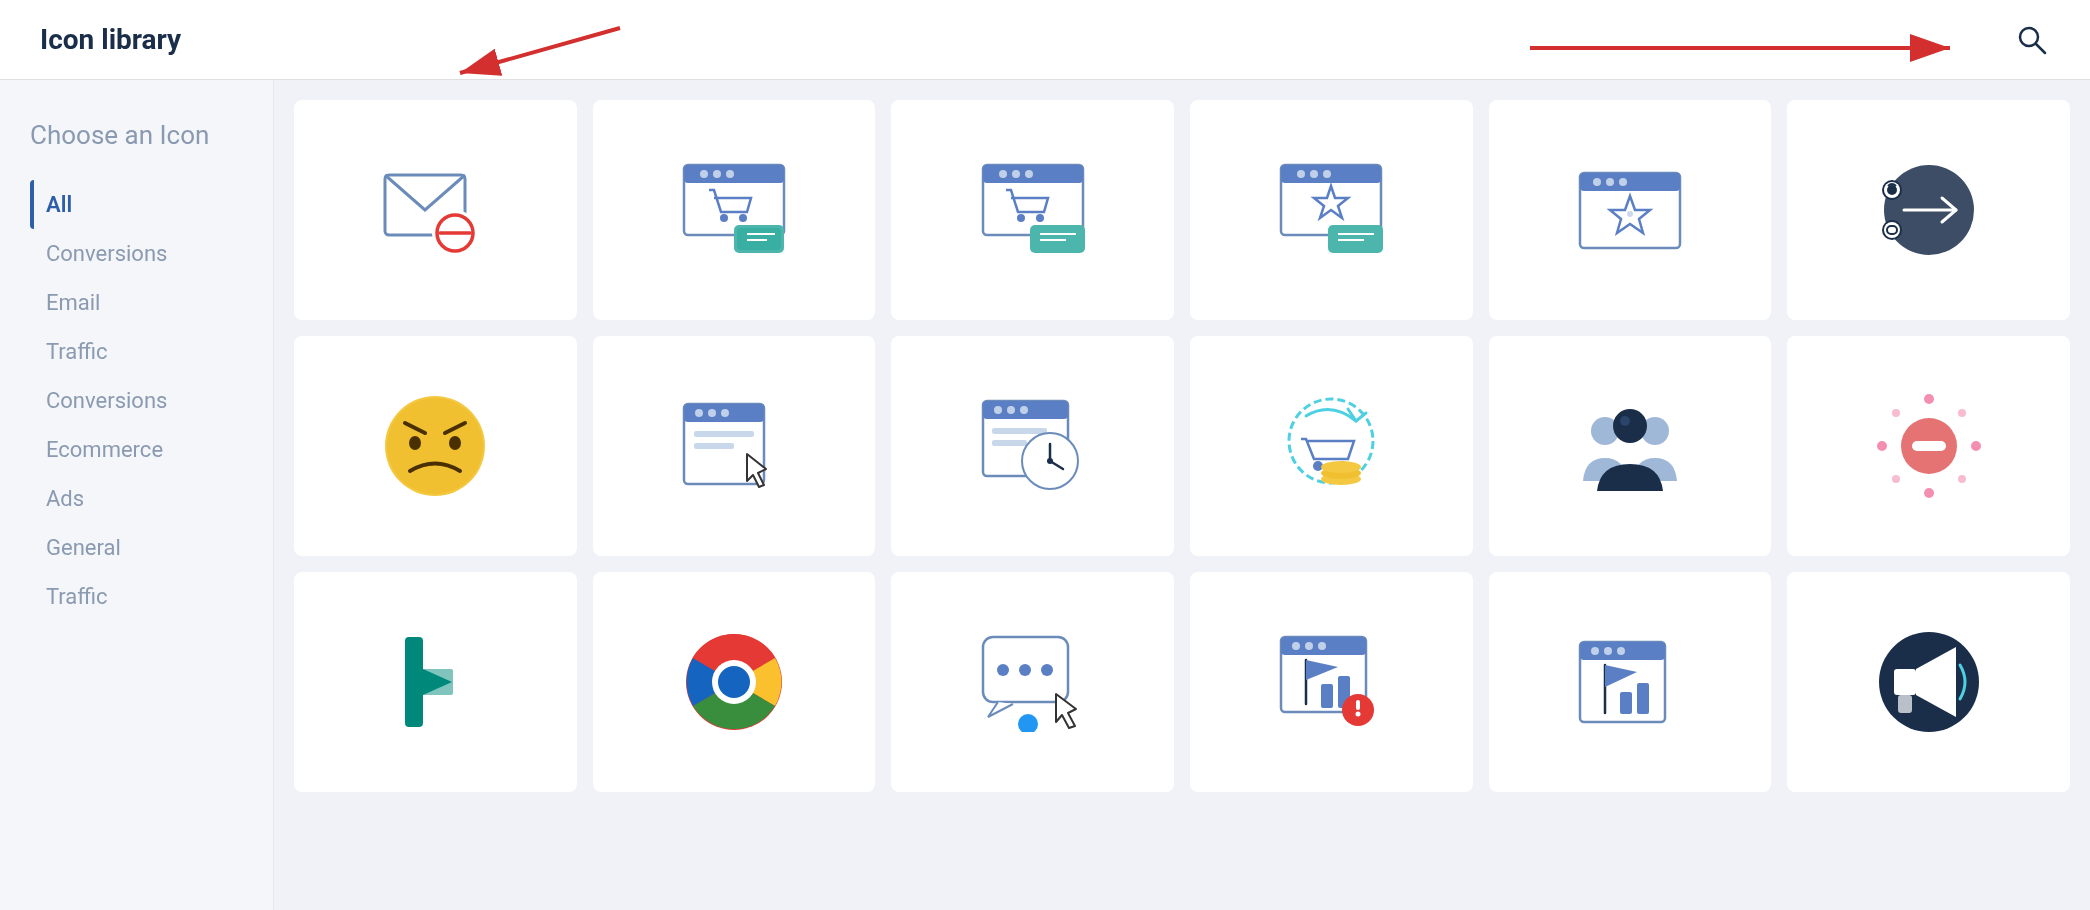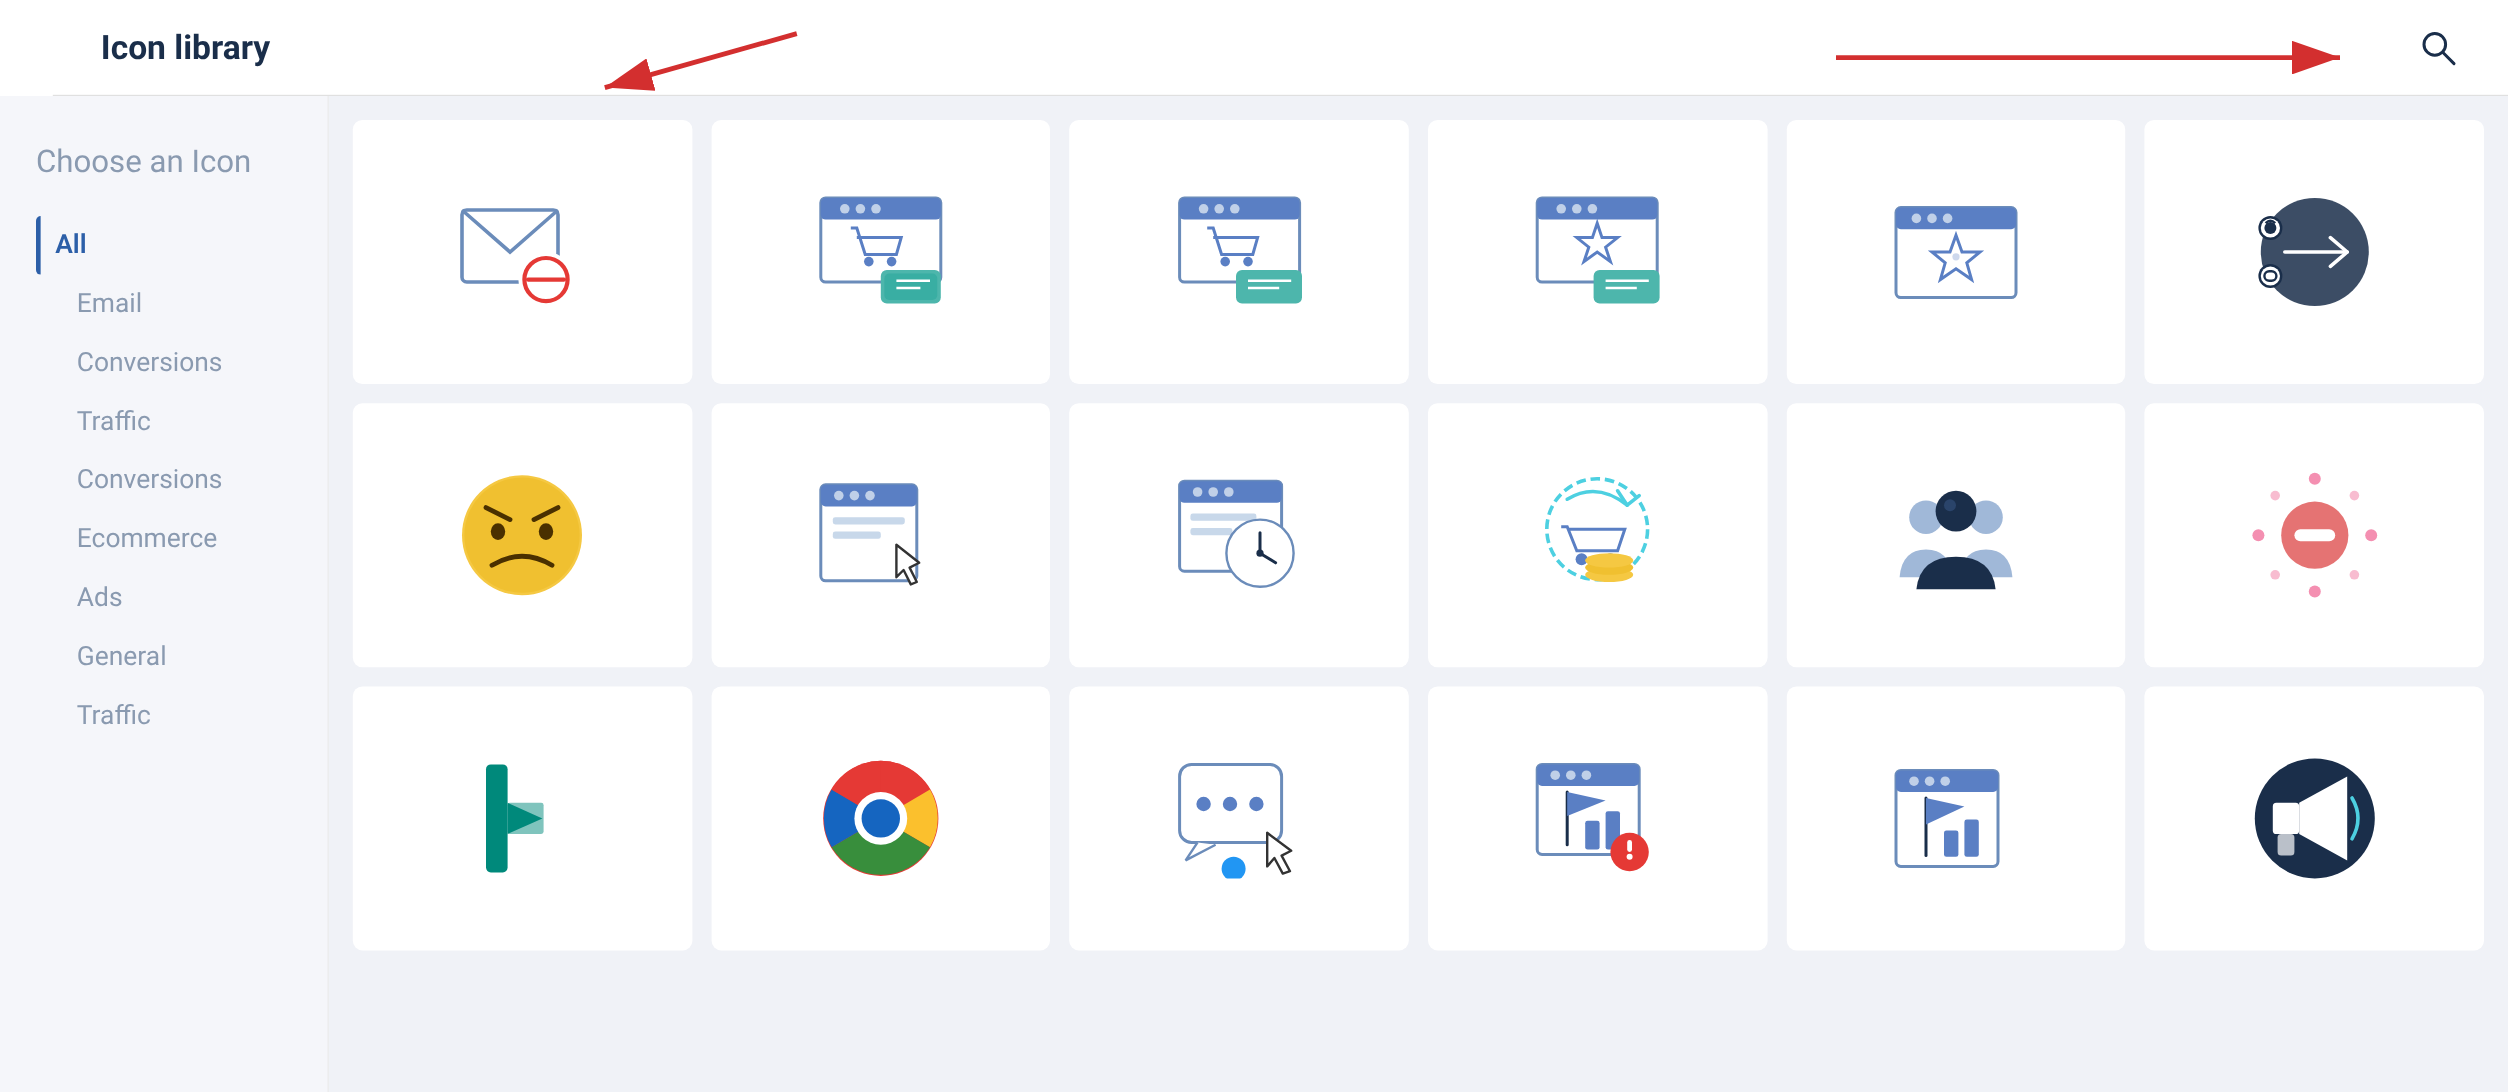--- a/index.html
+++ b/index.html
@@ -62,21 +62,21 @@
     .sidebar-heading {
       font-size: 26px;
       font-weight: 400;
       color: #8a9ab0;
       margin-bottom: 30px;
     }
     .sidebar-nav {
       list-style: none;
     }
     .sidebar-nav li {
-      padding: 12px 34px;
+      padding: 12px 16px;
       font-size: 22px;
       color: #8a9ab0;
       cursor: pointer;
       border-radius: 4px;
     }
     .sidebar-nav li.active {
       color: #2c5fa8;
       border-left: 4px solid #2c5fa8;
       padding-left: 12px;
       font-weight: 600;
@@ -126,21 +126,20 @@
       width: 120px;
       height: 120px;
       display: flex;
       align-items: center;
       justify-content: center;
     }
 
     
     .header-wrapper {
       position: relative;
-      margin-left: 44px;
     }
   </style>
 </head>
 <body>
 
 <div class="header-wrapper">
 
   <svg style="position:absolute;top:8px;left:300px;width:900px;height:90px;pointer-events:none;z-index:200;" viewBox="0 0 900 90">
     <defs>
       <marker id="arrowhead" markerWidth="10" markerHeight="7" refX="10" refY="3.5" orient="auto">
@@ -171,22 +170,22 @@
     </div>
   </div>
 </div>
 
 <div class="main">
 
   <aside class="sidebar">
     <h2 class="sidebar-heading">Choose an Icon</h2>
     <ul class="sidebar-nav">
       <li class="active">All</li>
+      <li>Conversions</li>
       <li>Email</li>
-      <li>Conversions</li>
       <li>Traffic</li>
       <li>Conversions</li>
       <li>Ecommerce</li>
       <li>Ads</li>
       <li>General</li>
       <li>Traffic</li>
     </ul>
   </aside>
 
   <main class="content">

